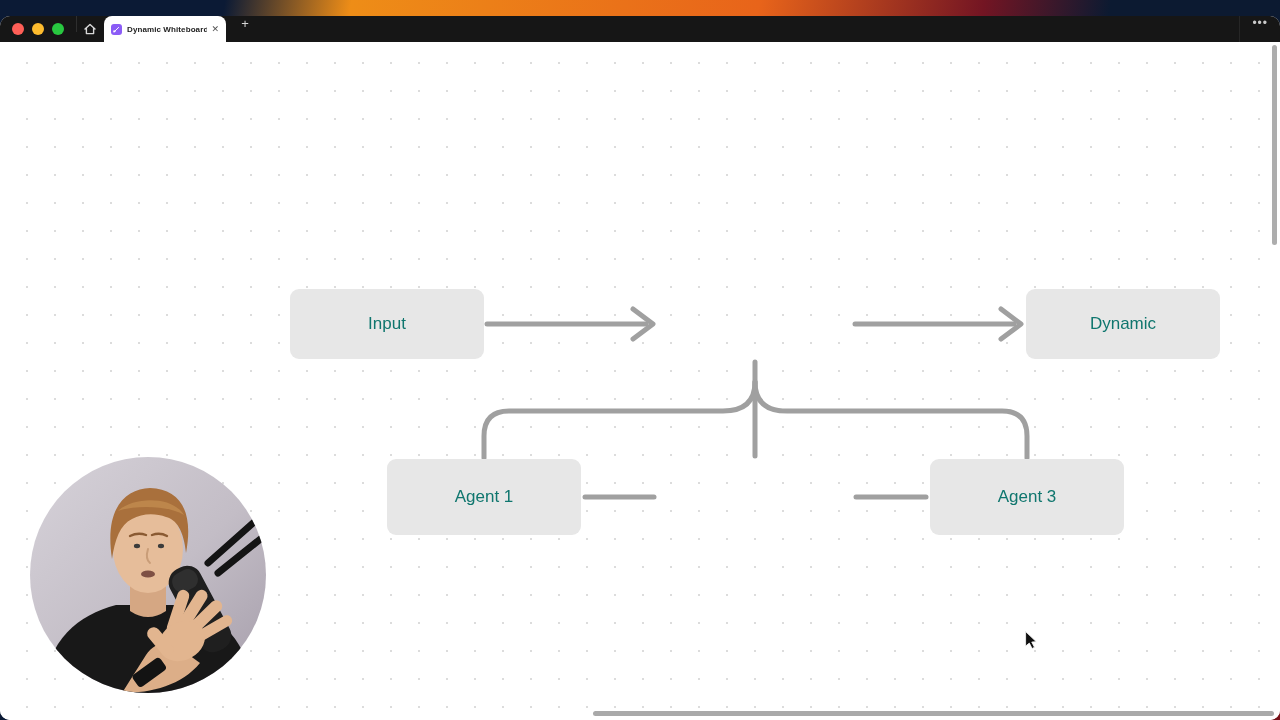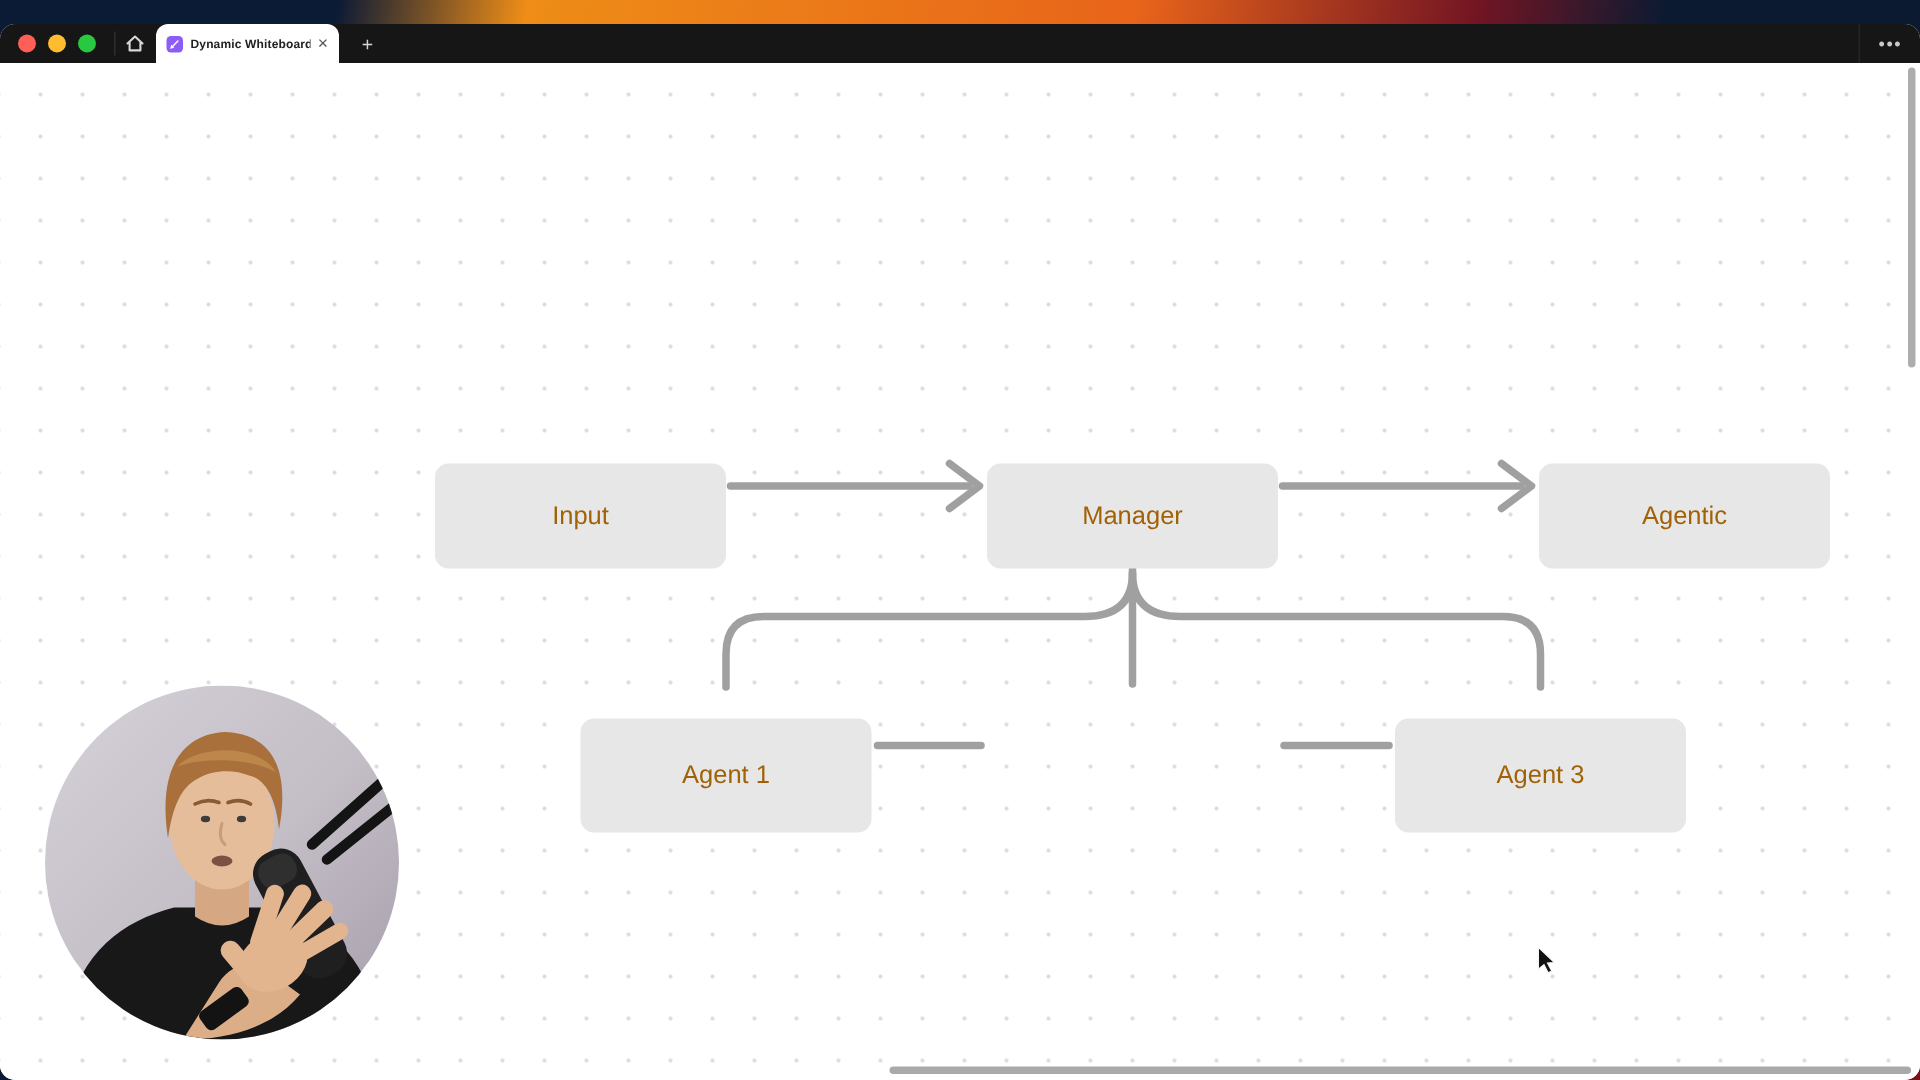--- a/index.html
+++ b/index.html
@@ -13,21 +13,21 @@
 
   .window {
     position:absolute; left:0; top:16px; right:0; bottom:0;
     border-radius:10px; overflow:hidden; background:#ffffff;
     display:flex; flex-direction:column;
   }
 
   
   .tabbar {
     position:relative; height:26px; background:#161616; flex:0 0 26px;
-    display:flex; align-items:center;
+    display:flex; 
   }
   .traffic { display:flex; gap:8px; padding:0 12px; align-items:center; }
   .light { width:12px; height:12px; border-radius:50%; }
   .vdiv { width:1px; height:16px; background:#2e2e2e; }
   .homebtn { width:26px; height:26px; display:flex; align-items:center; justify-content:center; }
   .tab {
     margin-left:1px; height:26px; width:122px; background:#ffffff;
     border-radius:8px 8px 0 0; display:flex; align-items:center; padding:0 7px;
   }
   .favicon { width:11px; height:11px; border-radius:3px; flex:0 0 11px;
@@ -46,21 +46,21 @@
     background-image:radial-gradient(circle, #dcdcdc 1.3px, transparent 1.45px);
     background-size:28px 28px; background-position:13px 7px;
   }
   .board-title {
     position:absolute; left:0; right:0; top:100px; text-align:center;
     font-size:45px; font-weight:600; color:#111; letter-spacing:-0.5px;
   }
   .node {
     position:absolute; background:#e7e7e7; border-radius:9px;
     display:flex; align-items:center; justify-content:center;
-    font-size:17px; font-weight:500; color:#a16207;margin-top:20px;
+    font-size:17px; font-weight:500; color:#0f766e;
   }
   .row1 { width:194px; height:70px; top:247px; }
   .row2 { width:194px; height:76px; top:417px; }
   svg.edges { position:absolute; left:0; top:0; }
 
   
   .scroll-v { position:absolute; right:3px; top:3px; width:5px; height:200px;
     background:#adadad; border-radius:3px; }
   .scroll-h { position:absolute; left:593px; top:669px; width:681px; height:5px;
     background:#a9a9a9; border-radius:3px; }
@@ -121,22 +121,21 @@
           <path d="M484 416 V394 Q484 369 509 369 L723 369 Q755 369 755 340"></path>
 
           <path d="M1027 416 V394 Q1027 369 1002 369 L787 369 Q755 369 755 340"></path>
 
           <path d="M585 455 H654"></path>
           <path d="M856 455 H926"></path>
         </g>
       </svg>
 
       <div class="node row1" style="left:290px">Input</div>
-      <div class="node row1" style="left:658px">Manager</div>
-      <div class="node row1" style="left:1026px">Agentic</div>
+      <div class="node row1" style="left:1026px">Dynamic</div>
       <div class="node row2" style="left:387px">Agent 1</div>
       <div class="node row2" style="left:930px">Agent 3</div>
 
       <div class="scroll-v"></div>
       <div class="scroll-h"></div>
 
       <svg class="webcam" viewBox="0 0 236 236">
         <defs>
           <clipPath id="camclip">
               <circle cx="118" cy="118" r="118"></circle>

